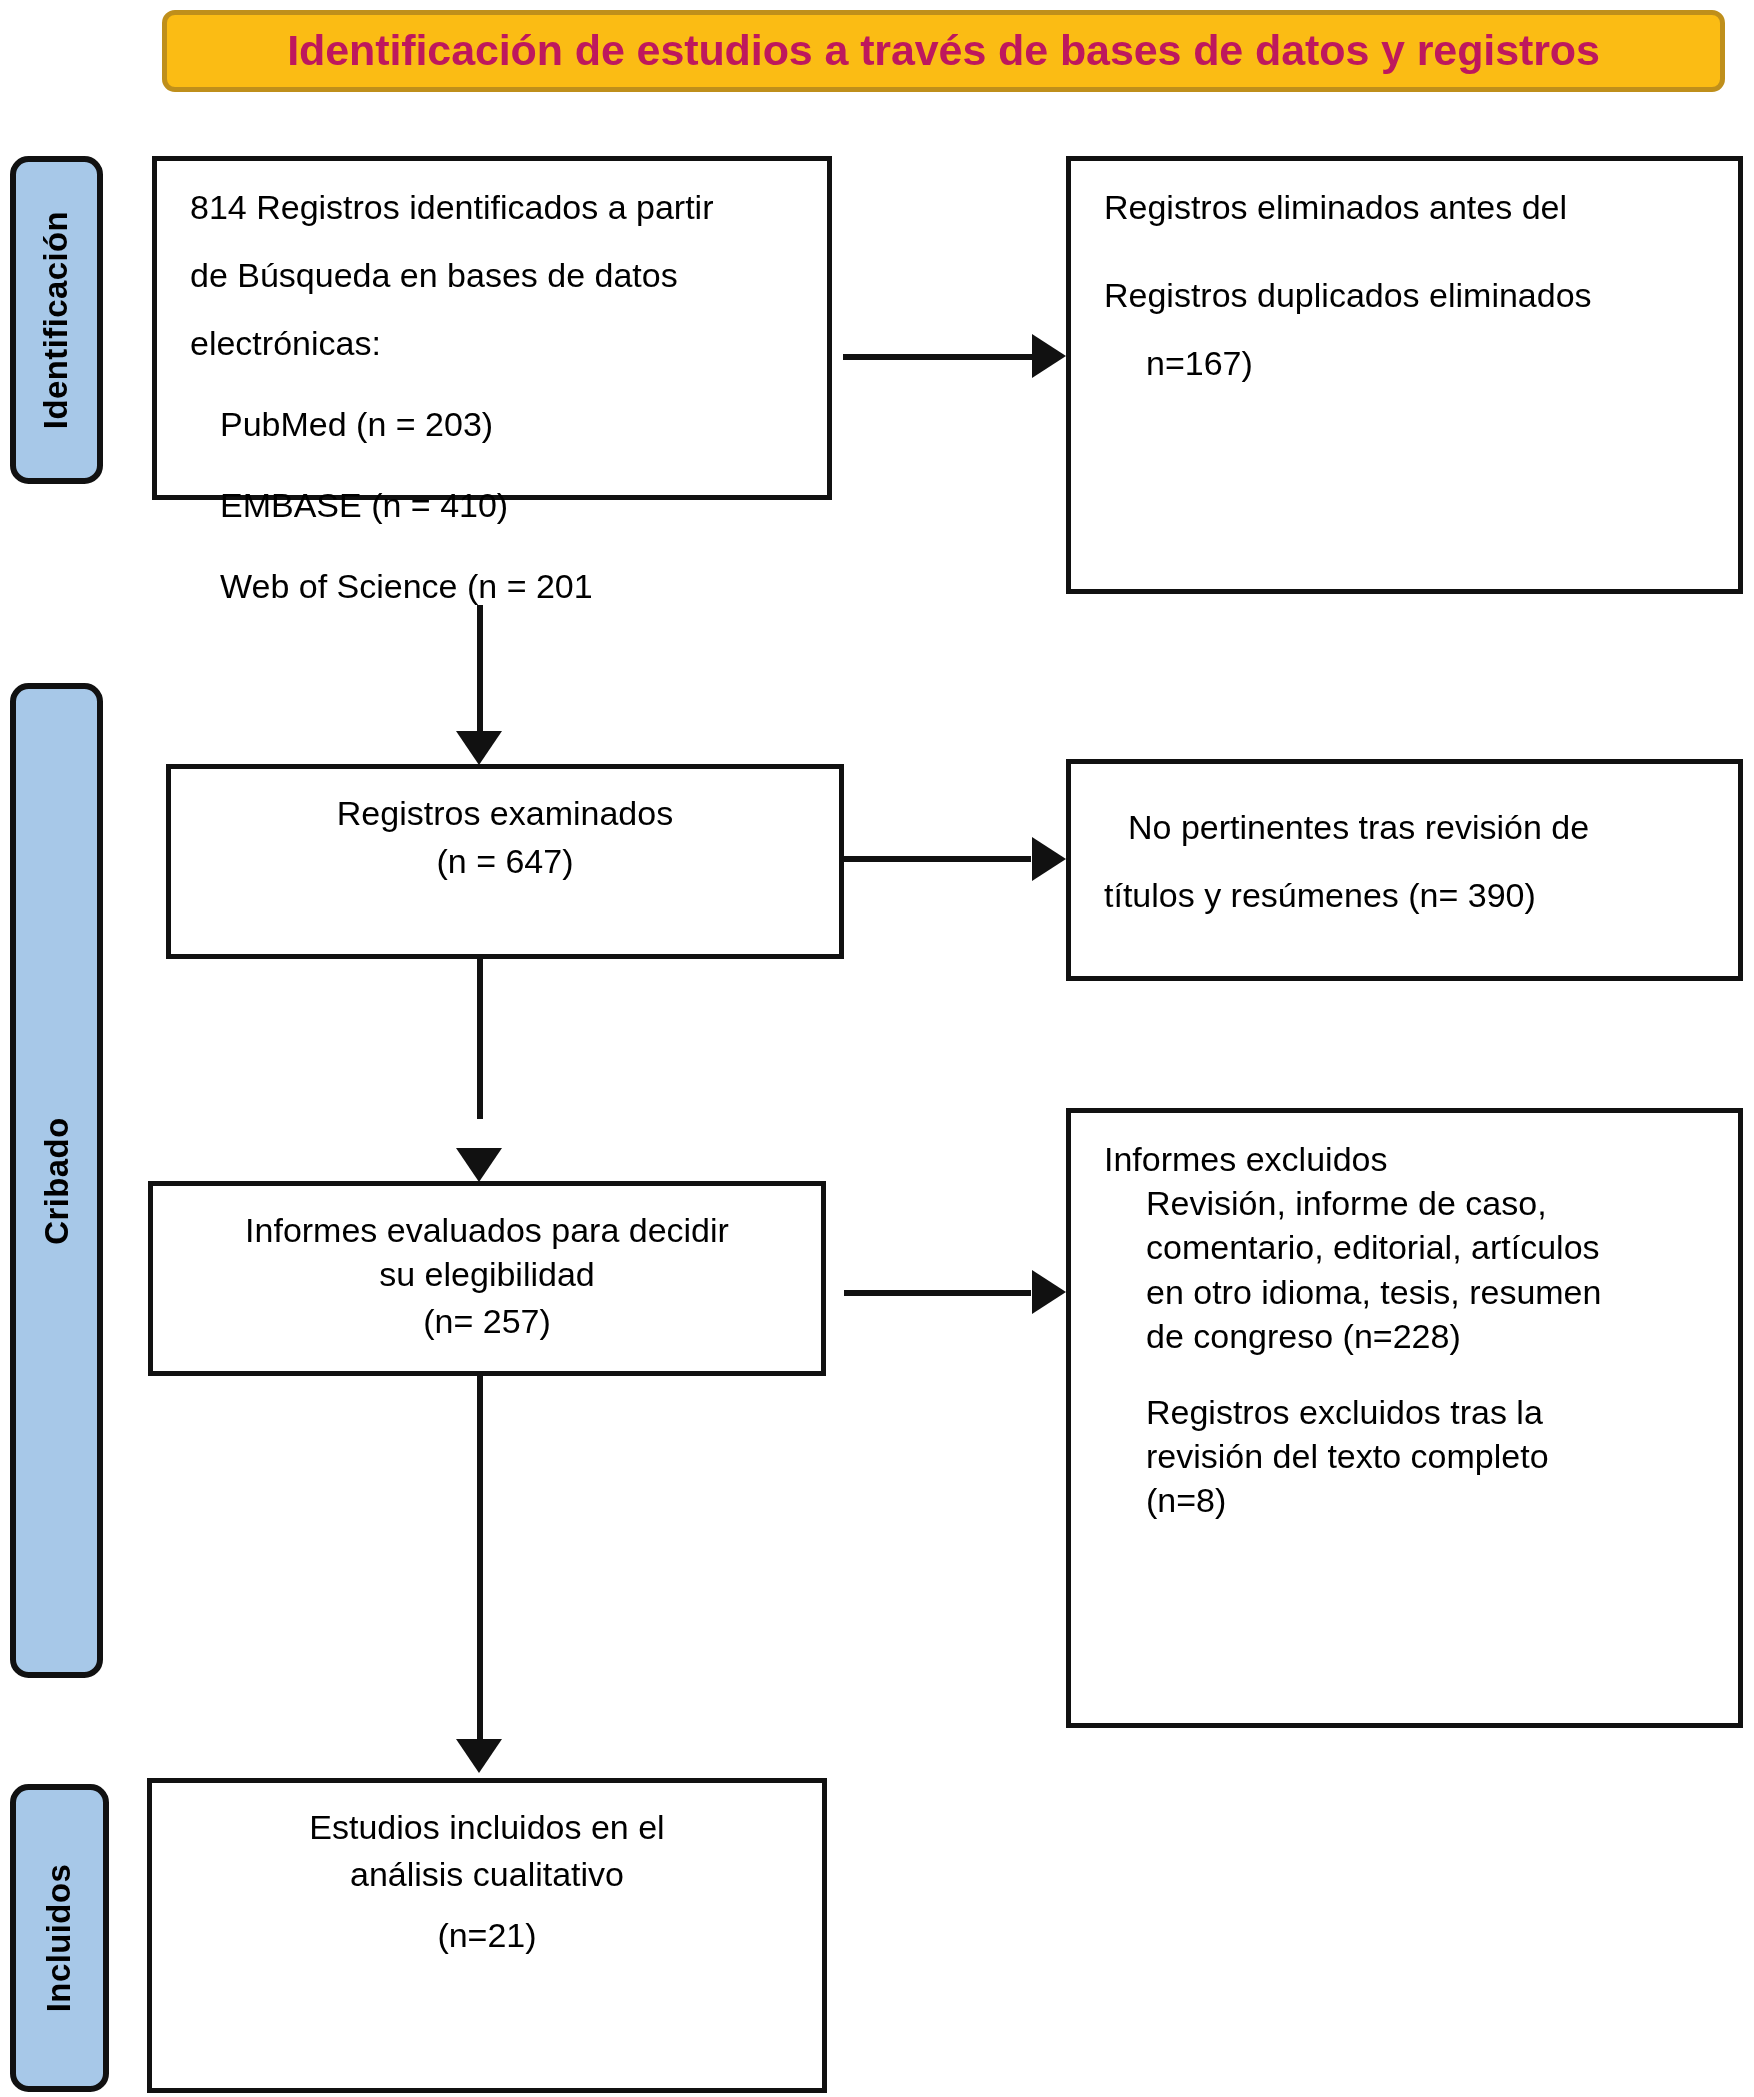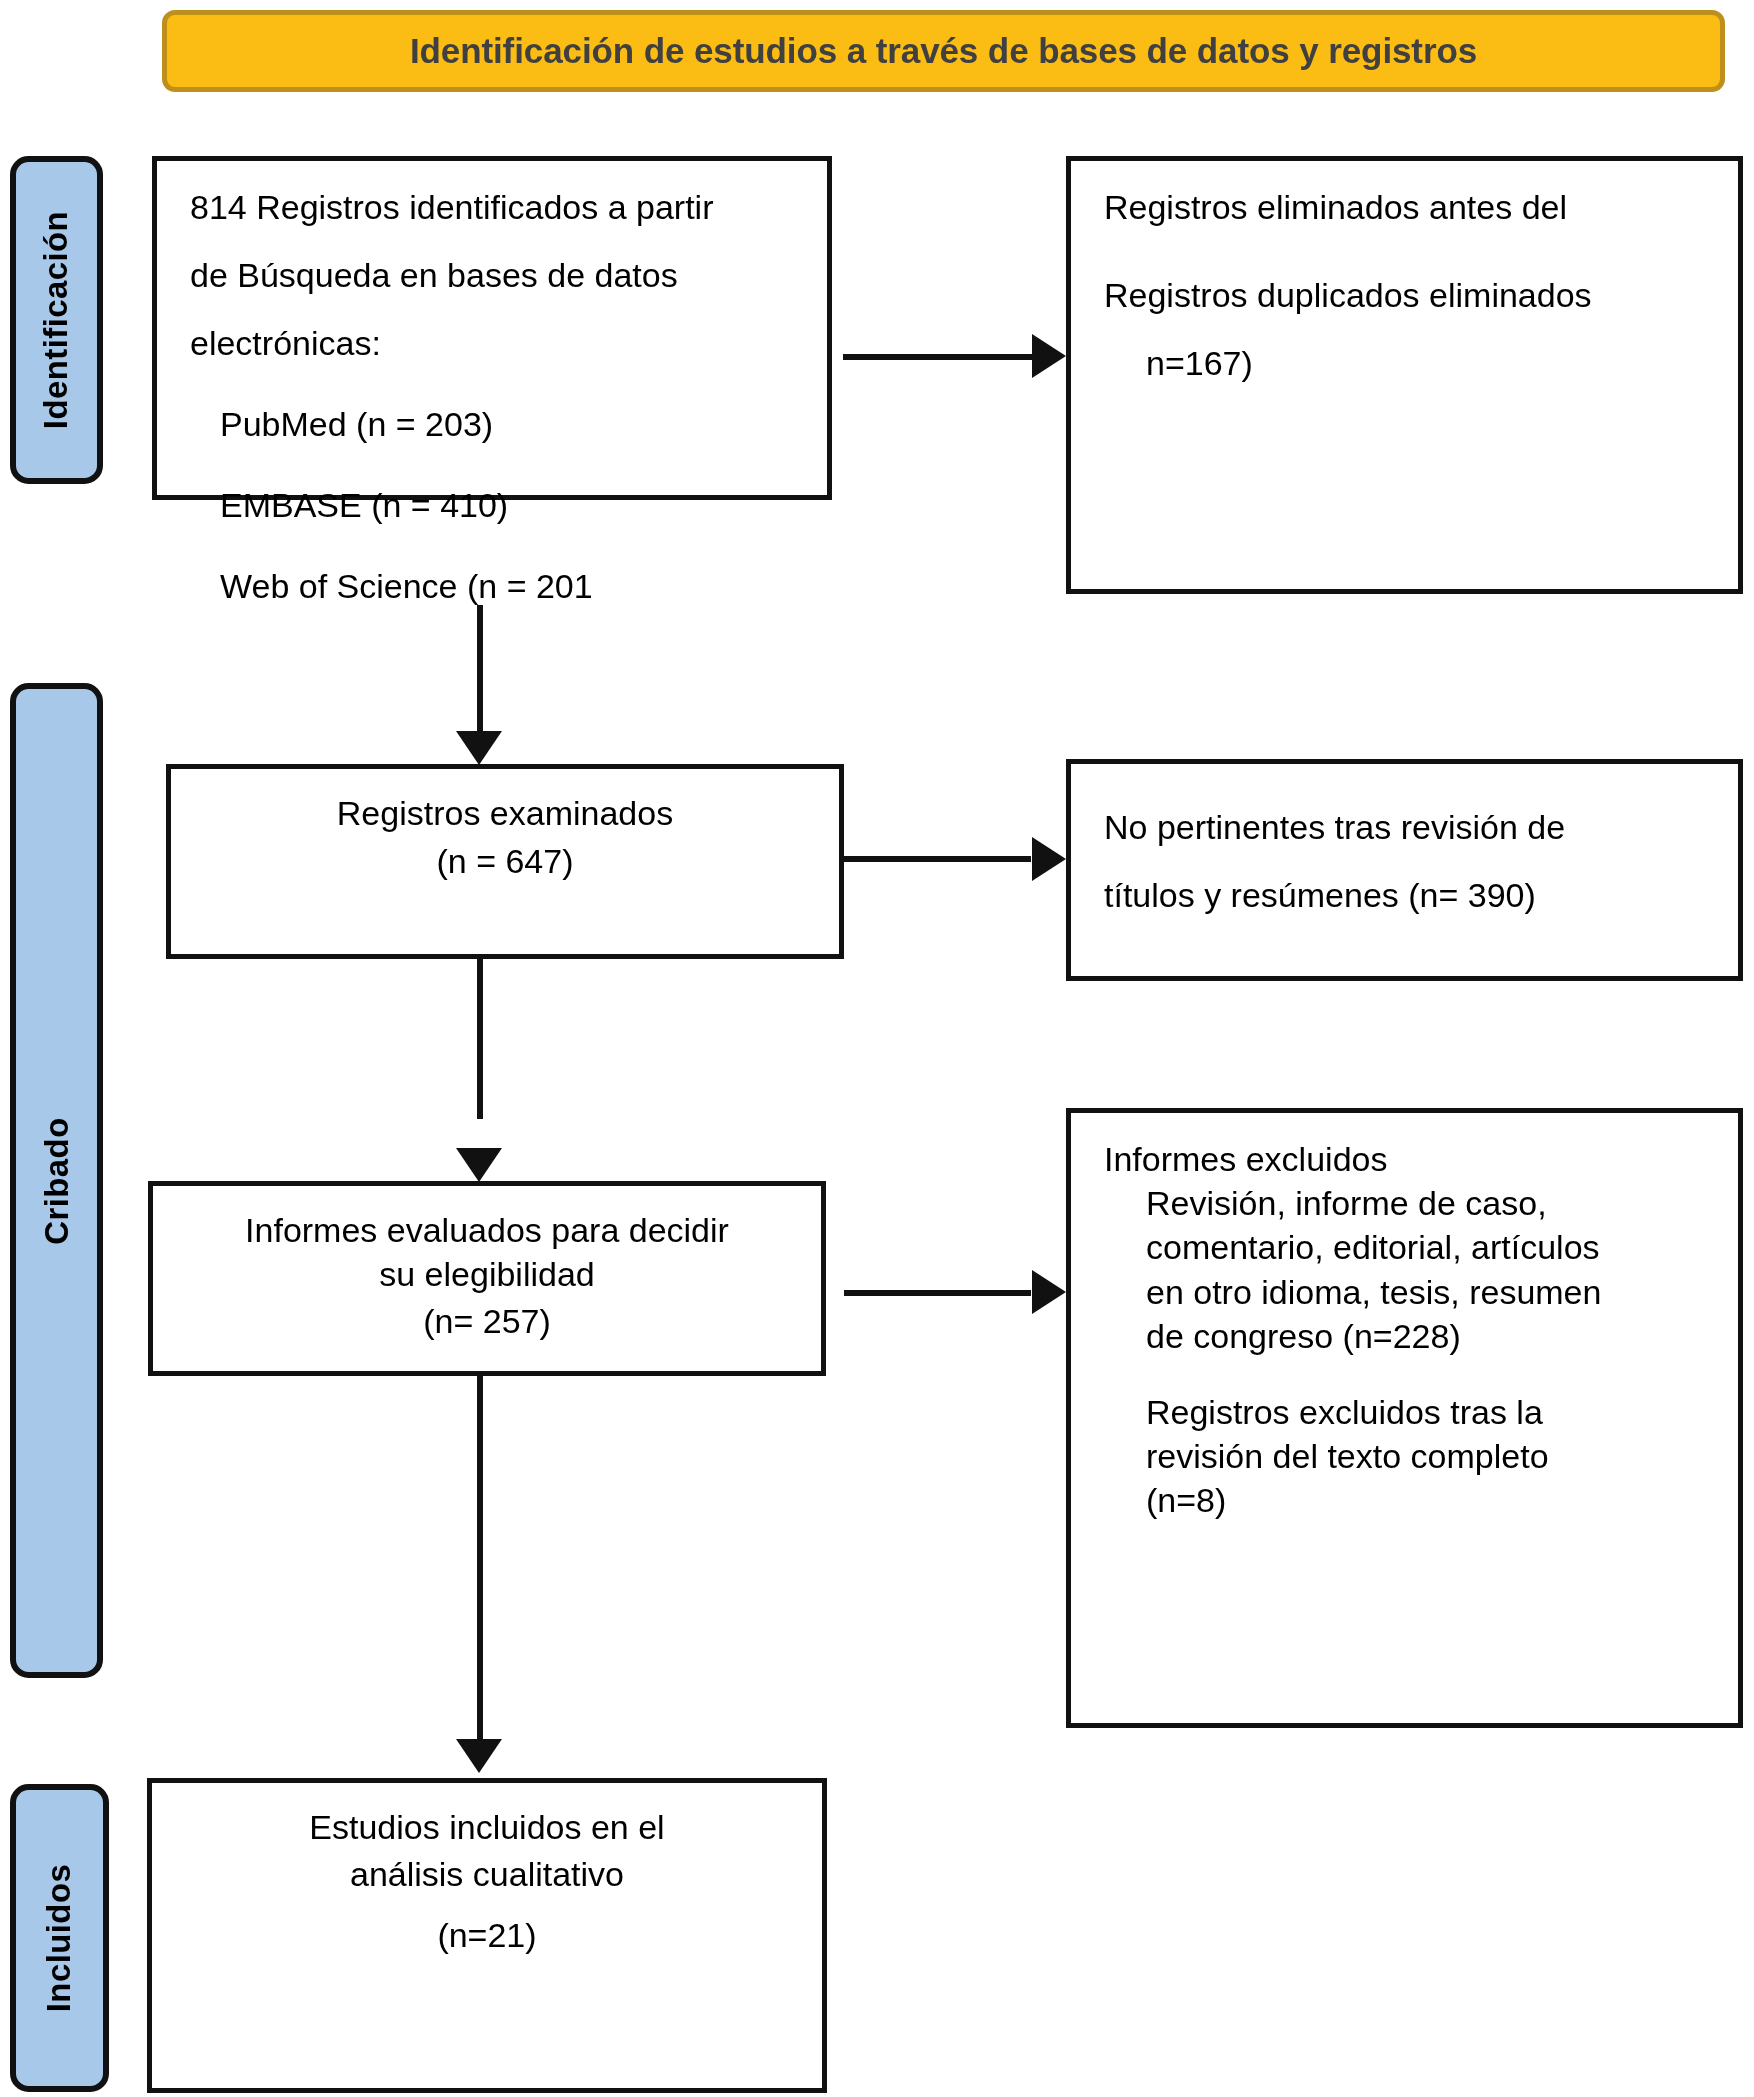--- a/index.html
+++ b/index.html
@@ -27,23 +27,23 @@
     height: 82px;
     background: #fbbc14;
     border: 5px solid #bf8f1b;
     border-radius: 13px;
     box-sizing: border-box;
     display: flex;
     align-items: center;
     justify-content: center;
   }
   .title-banner .title-text {
-    font-size: 35px;
+    font-size: 43px;
     font-weight: bold;
-    color: #404040;
+    color: #be185d;
     letter-spacing: -0.1px;
     text-align: right;
     line-height: 1.1;
   }
 
   
   .phase {
     position: absolute;
     background: #a7c8e8;
     border: 6.4px solid #111111;
@@ -157,21 +157,21 @@
 
   <div class="box" style="left:166px; top:764px; width:678px; height:195px;">
     <div class="box-body centered">
       <div class="para">Registros examinados</div>
       <div class="para" style="margin-top:4.3px;">(n = 647)</div>
     </div>
   </div>
 
   <div class="box" style="left:1066px; top:759px; width:677px; height:222px;">
     <div class="box-body">
-      <div class="para" style="margin-top:17px;">No pertinentes tras revisión de</div>
+      <div class="para" style="margin-top:17px;margin-left:24px;">No pertinentes tras revisión de</div>
       <div class="para">títulos y resúmenes (n= 390)</div>
     </div>
   </div>
 
   <div class="box" style="left:148px; top:1181px; width:678px; height:195px;">
     <div class="box-body centered">
       <div class="para">Informes evaluados para decidir</div>
       <div class="para" style="margin-top:0;">su elegibilidad</div>
       <div class="para" style="margin-top:2.9px;">(n= 257)</div>
     </div>

